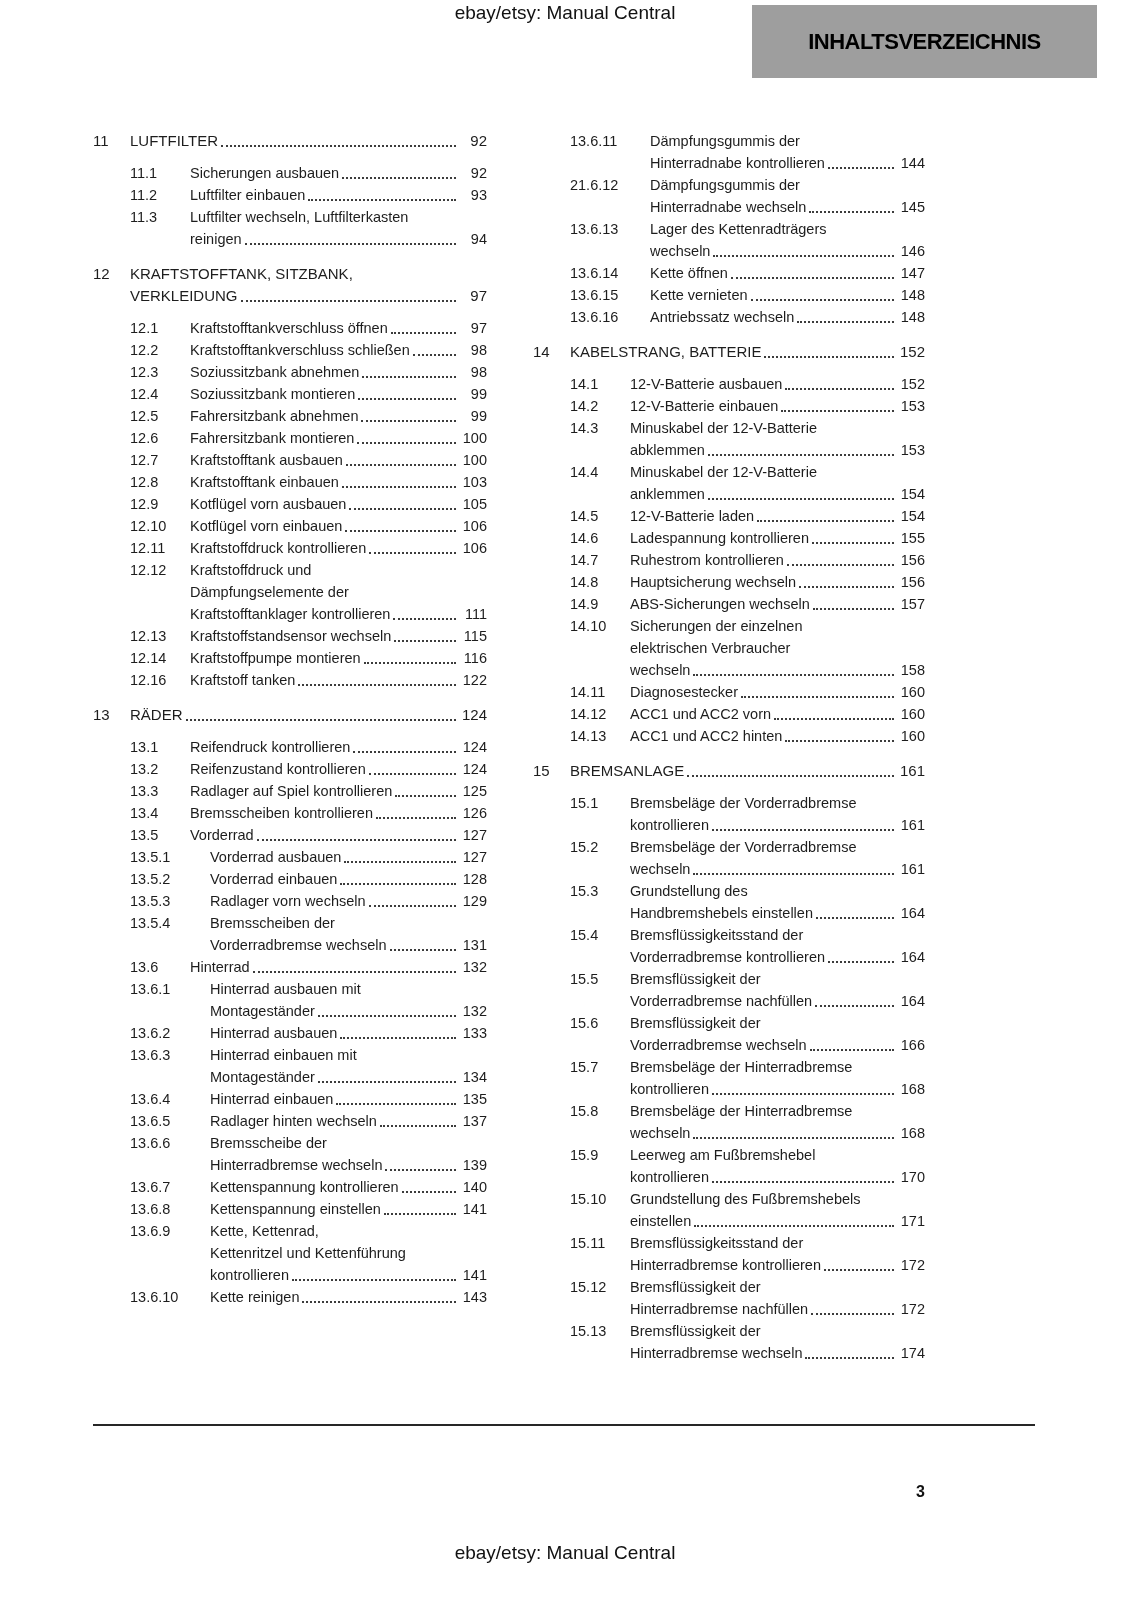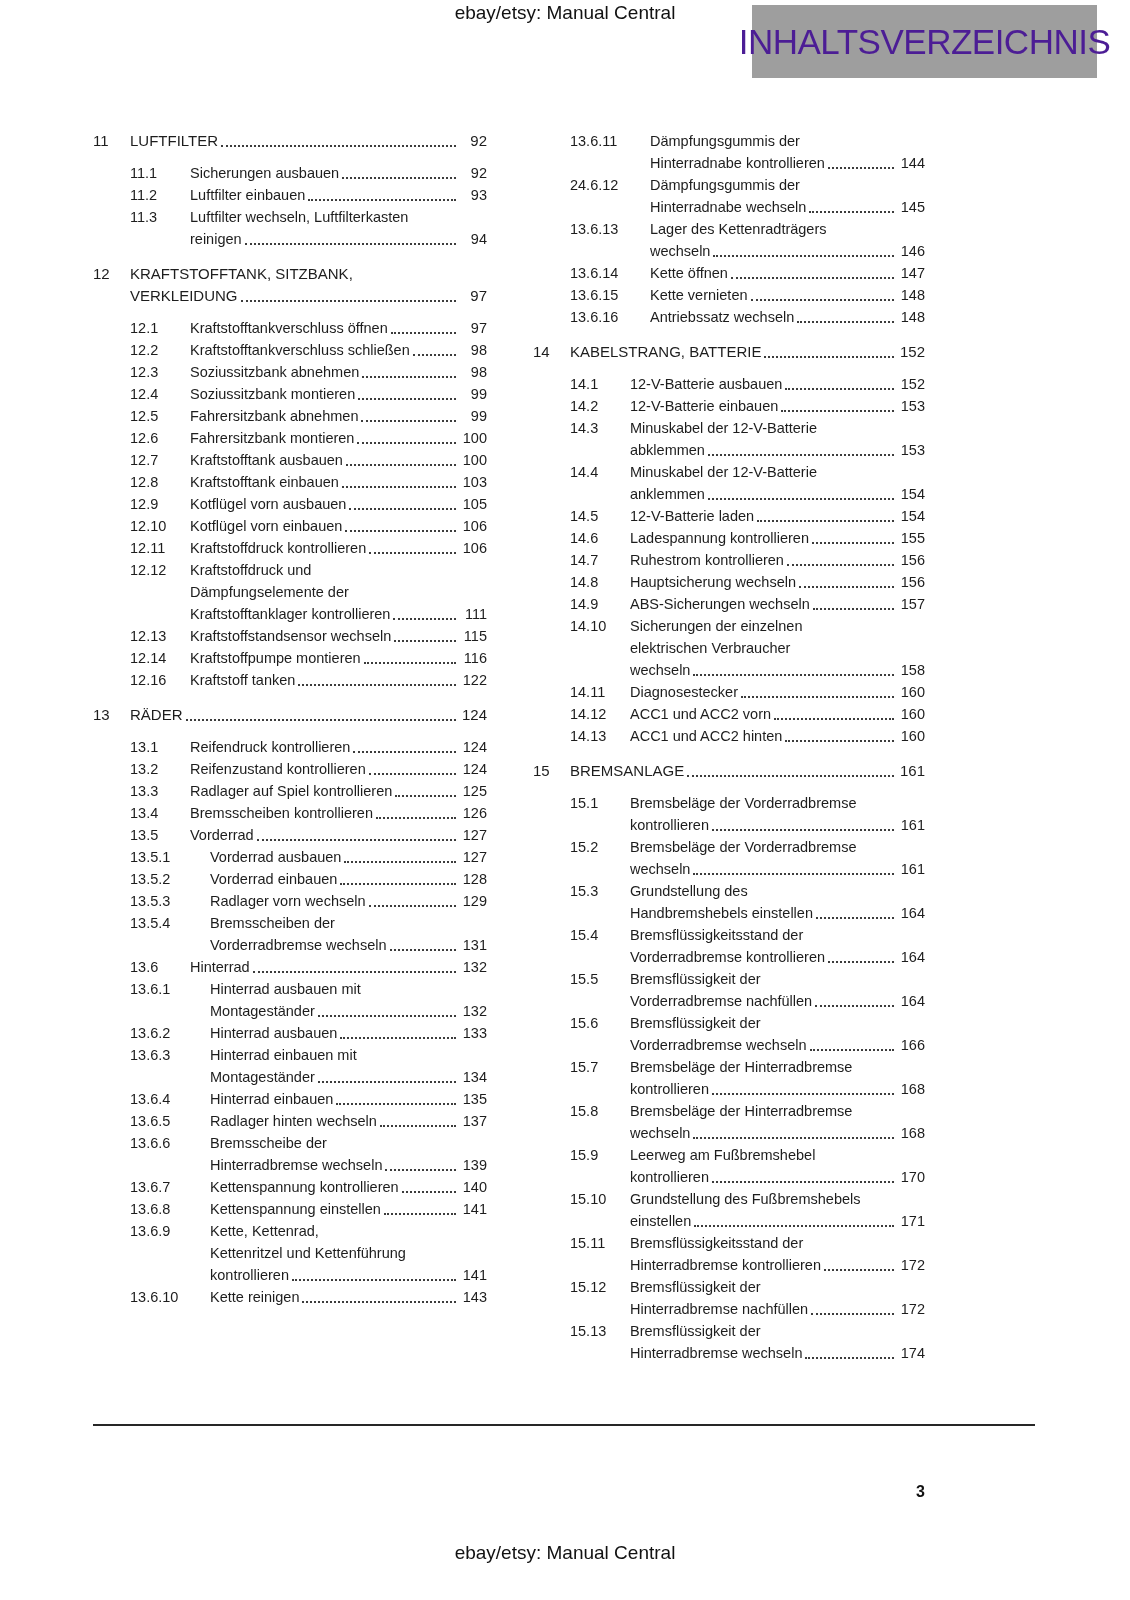--- a/index.html
+++ b/index.html
@@ -15,21 +15,21 @@
   .site-header {
     position: absolute; top: 2px; left: 0; width: 100%;
     text-align: center; font-size: 19px; color: #111;
   }
   .title-box {
     position: absolute; top: 5px; right: 33px; width: 345px; height: 73px;
     display: flex; align-items: center; justify-content: center;
     background: #9e9e9e;
   }
   .title-box span {
-    font-size: 35px; font-weight: normal; color: #4c1d95; letter-spacing: -0.5px;
+    font-size: 22px; font-weight: bold; color: #000000; letter-spacing: -0.5px;
     white-space: nowrap;
   }
 
   .toc {
     position: absolute; top: 130px; left: 93px; width: 832px;
     display: flex; gap: 46px;
   }
   .col { width: 400px; }
   #col-right { width: 398px; }
 
@@ -421,21 +421,21 @@
         <div class="toc-entry level-3">
           <span class="num">13.6.11</span>
           <div class="pre-line">Dämpfungsgummis der</div>
           <div class="last-line">
             <span class="last-text">Hinterradnabe kontrollieren</span>
             <span class="dots"></span>
             <span class="page">144</span>
           </div>
         </div>
         <div class="toc-entry level-3">
-          <span class="num">24.6.12</span>
+          <span class="num">21.6.12</span>
           <div class="pre-line">Dämpfungsgummis der</div>
           <div class="last-line">
             <span class="last-text">Hinterradnabe wechseln</span>
             <span class="dots"></span>
             <span class="page">145</span>
           </div>
         </div>
         <div class="toc-entry level-3">
           <span class="num">13.6.13</span>
           <div class="pre-line">Lager des Kettenradträgers</div>

